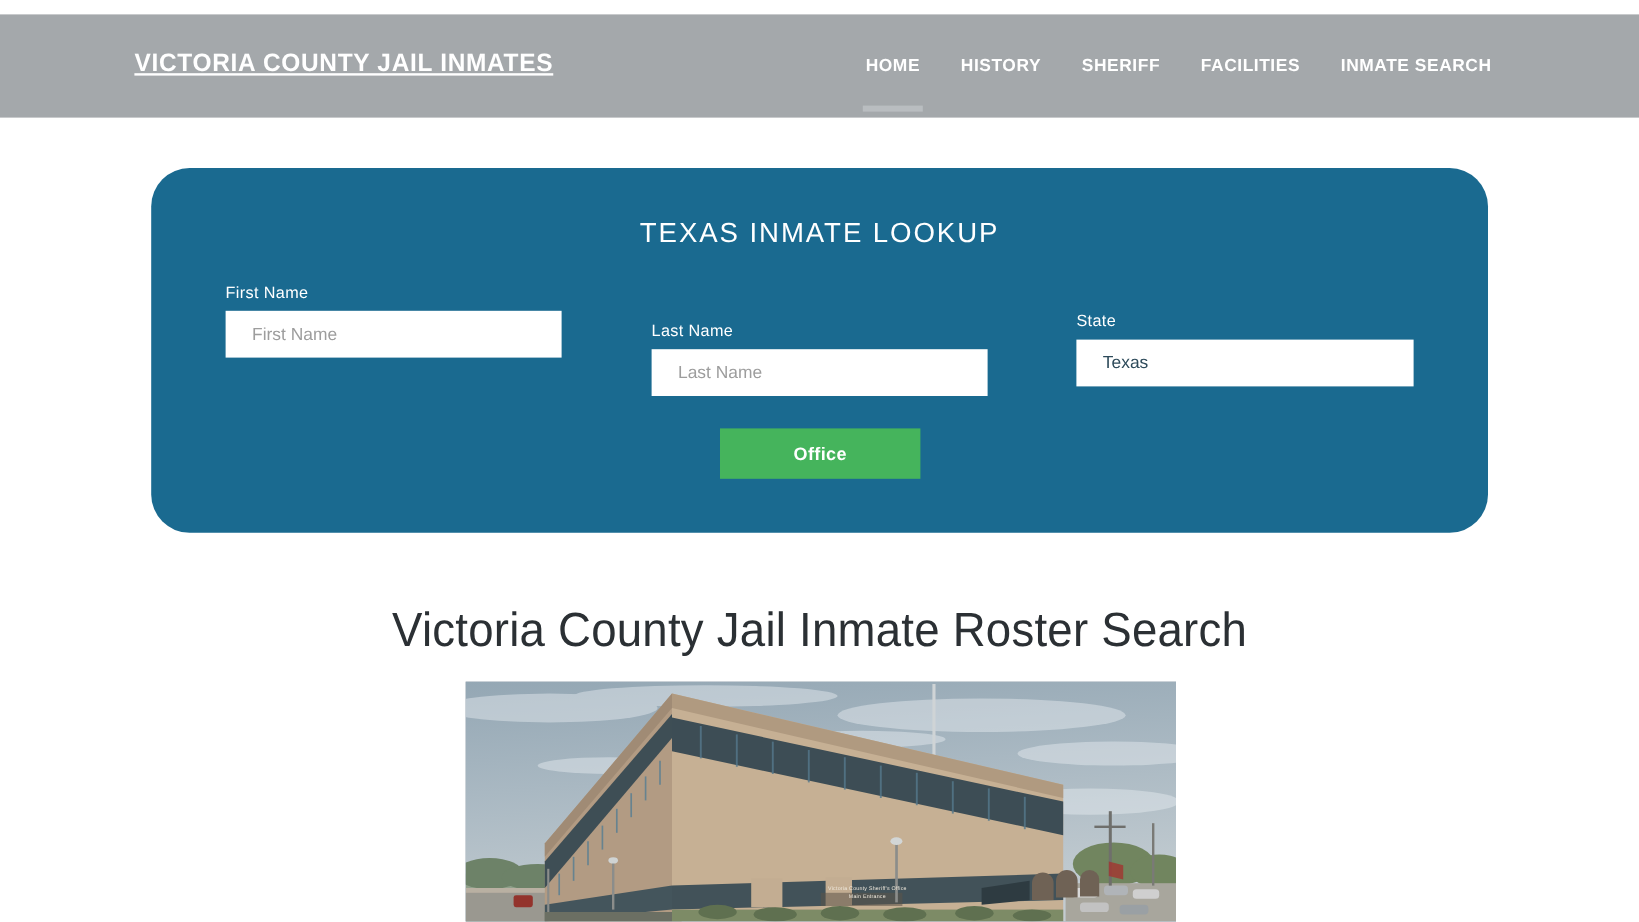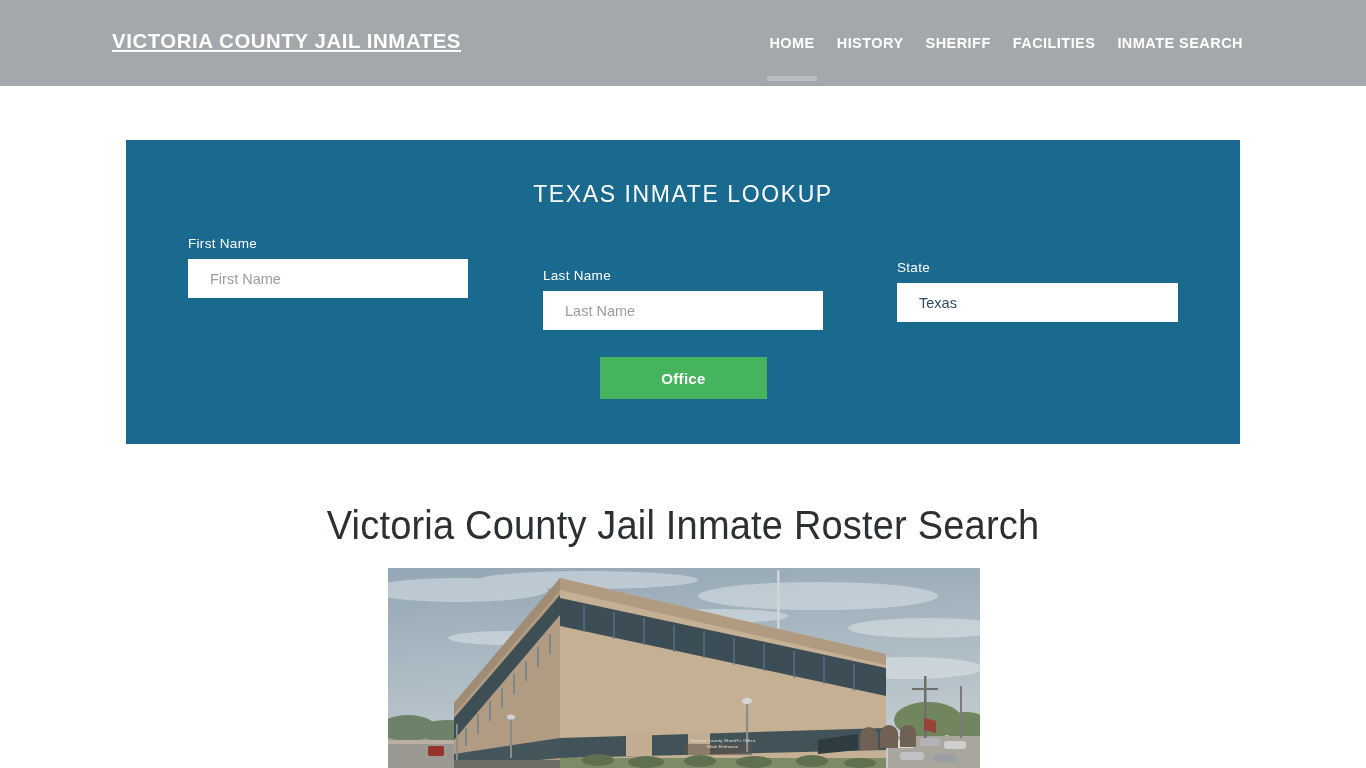--- a/index.html
+++ b/index.html
@@ -13,20 +13,21 @@
   }
 
   
   .site-header {
     position: relative;
     width: 1366px;
     height: 86px;
     background: #a4a8ab;
     display: flex;
     align-items: center;
+    margin-top: 12px;
   }
   .brand {
     position: absolute;
     left: 112px;
     top: 29px;
     color: #ffffff;
     font-family: "Liberation Sans Narrow", "Liberation Sans", sans-serif;
     font-size: 21px;
     font-weight: bold;
     letter-spacing: 0.6px;
@@ -34,21 +35,21 @@
     white-space: nowrap;
     transform: scaleX(0.97);
     transform-origin: left center;
   }
   .main-nav {
     position: absolute;
     right: 112px;
     top: 32px;
     display: flex;
     align-items: flex-start;
-    gap: 0;
+    gap: 12px;
   }
   .nav-item {
     position: relative;
     color: #ffffff;
     font-family: "Liberation Sans Narrow", "Liberation Sans", sans-serif;
     font-size: 14.5px;
     font-weight: bold;
     letter-spacing: 0.45px;
     text-transform: uppercase;
     text-decoration: none;
@@ -70,20 +71,21 @@
   .nav-item.is-active .nav-underline { display: block; }
 
   
   .lookup-panel {
     position: absolute;
     left: 126px;
     top: 140px;
     width: 1114px;
     height: 304px;
     background: #1a6a90;
+    border-radius: 32px;
   }
   .lookup-title {
     position: absolute;
     left: 0; right: 0;
     top: 41px;
     text-align: center;
     color: #ffffff;
     font-size: 23px;
     font-weight: normal;
     letter-spacing: 1.6px;

